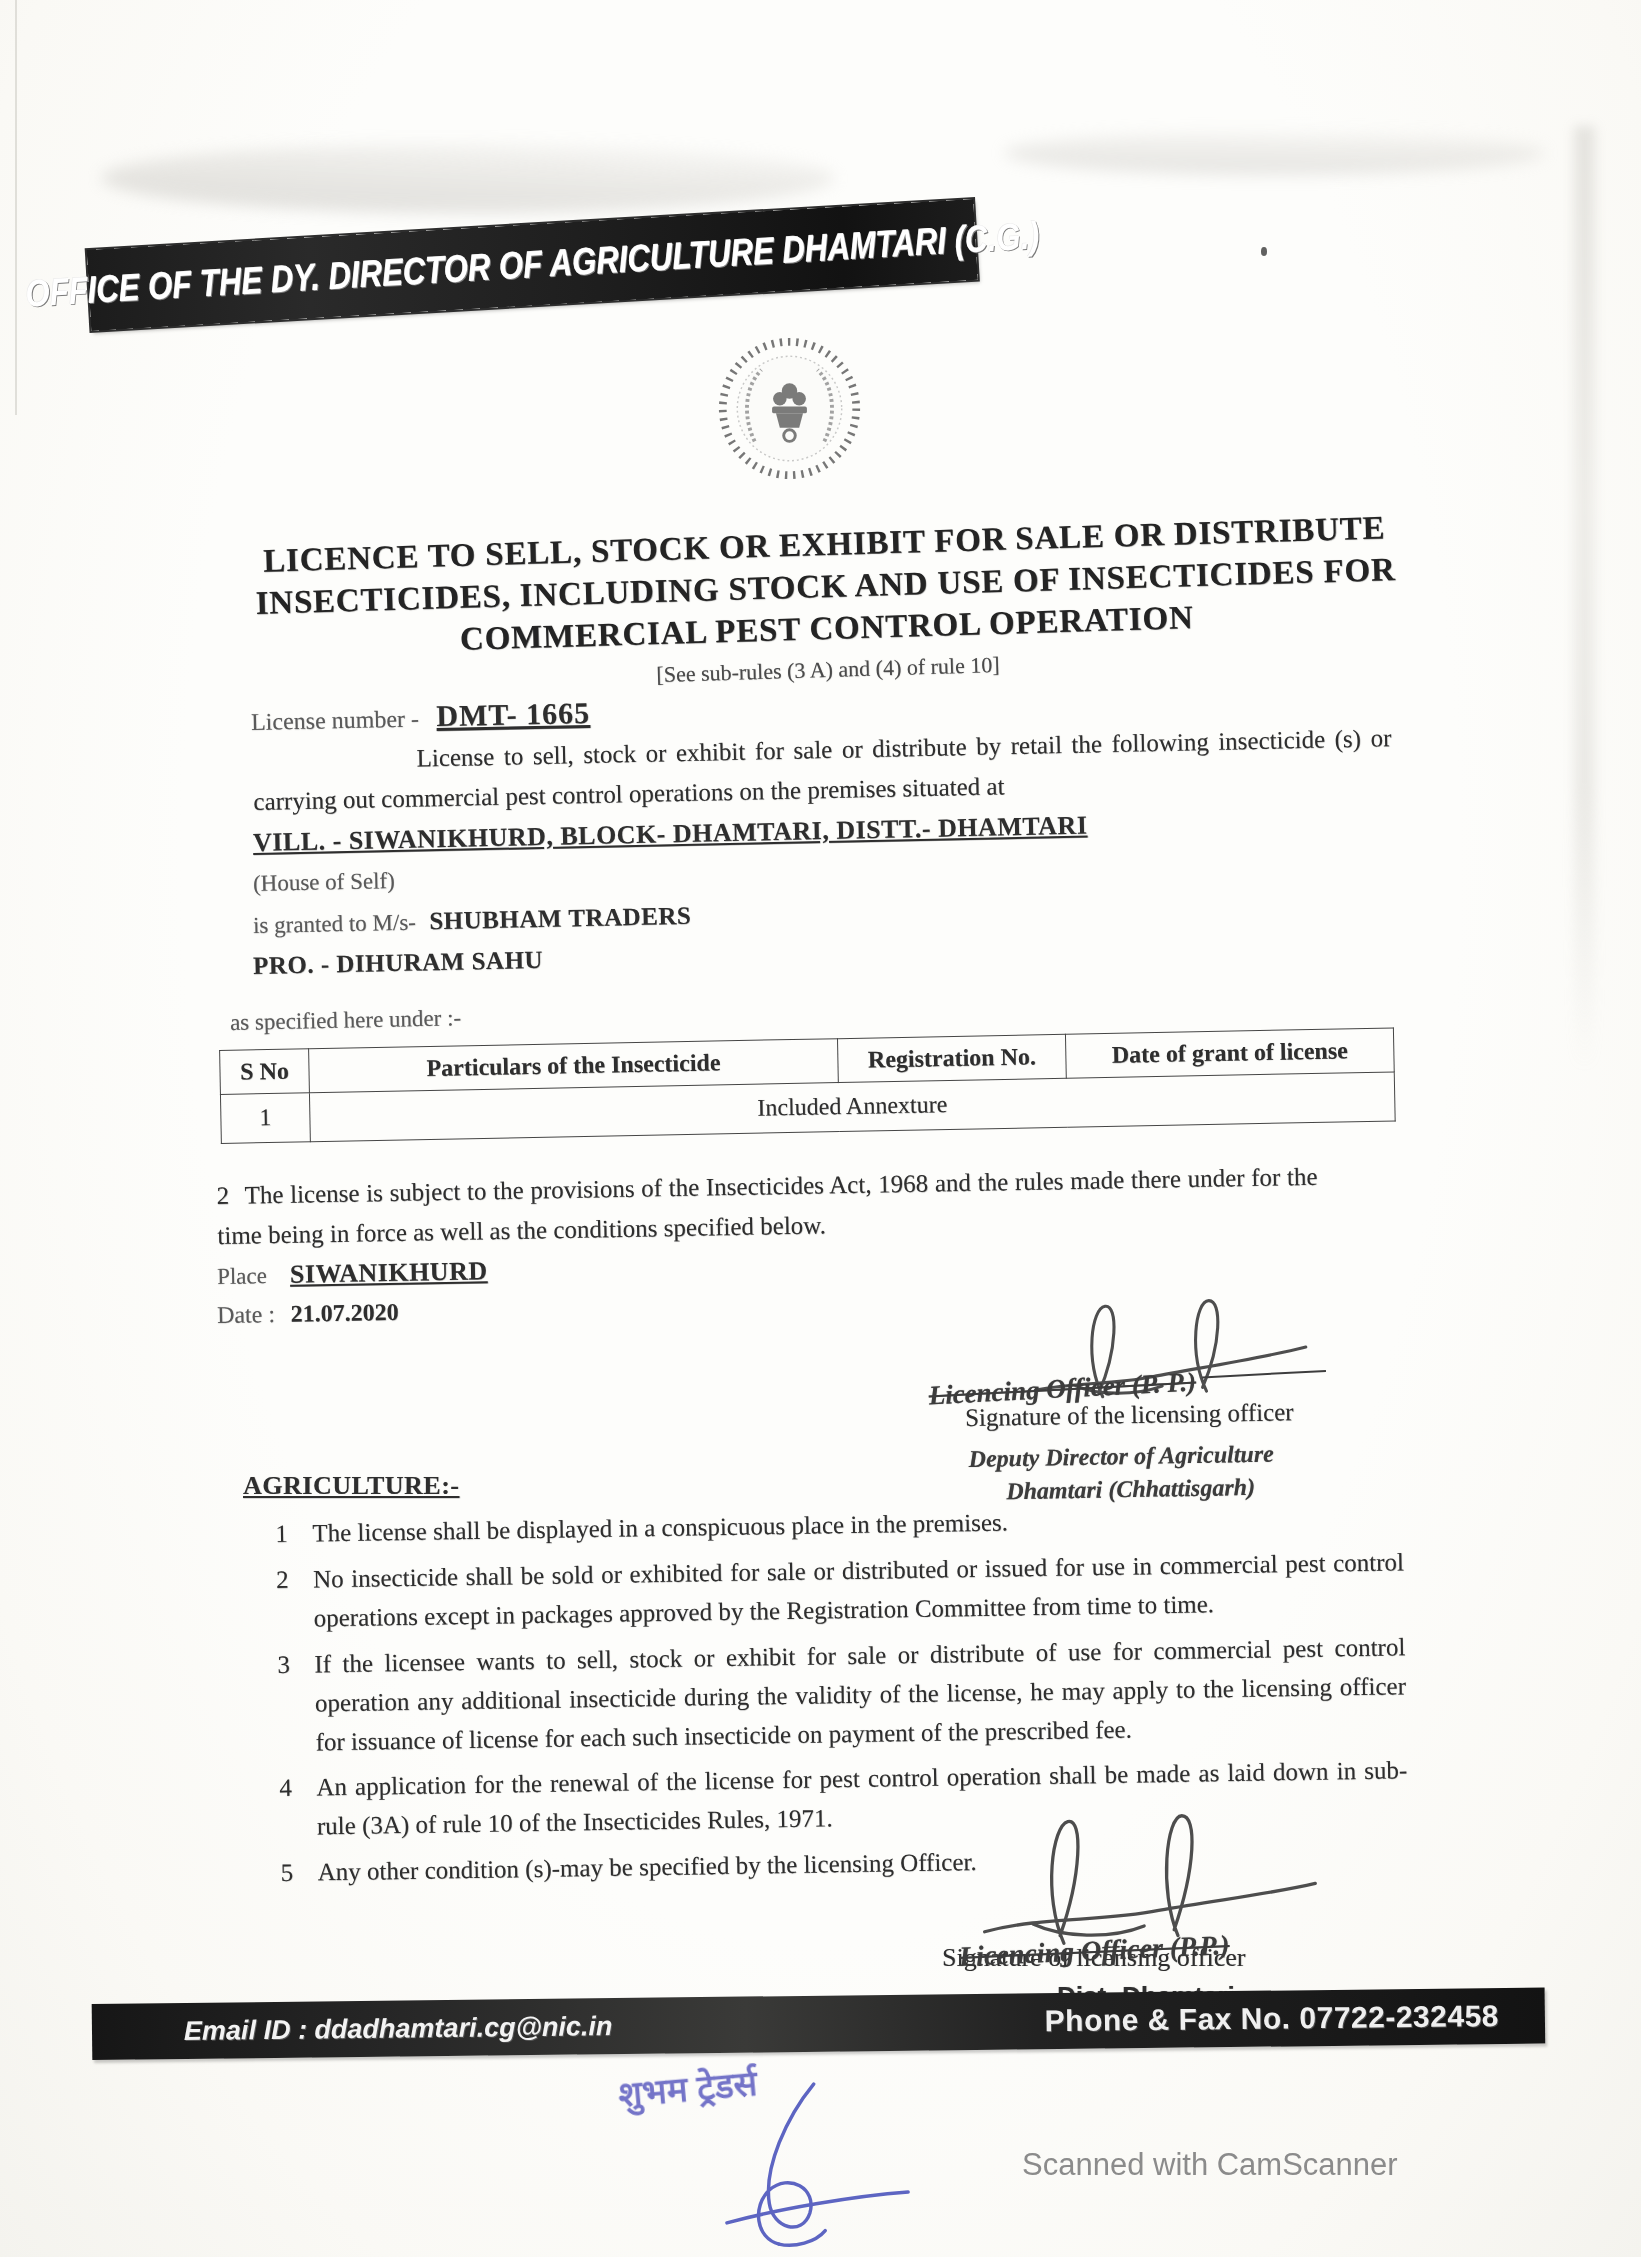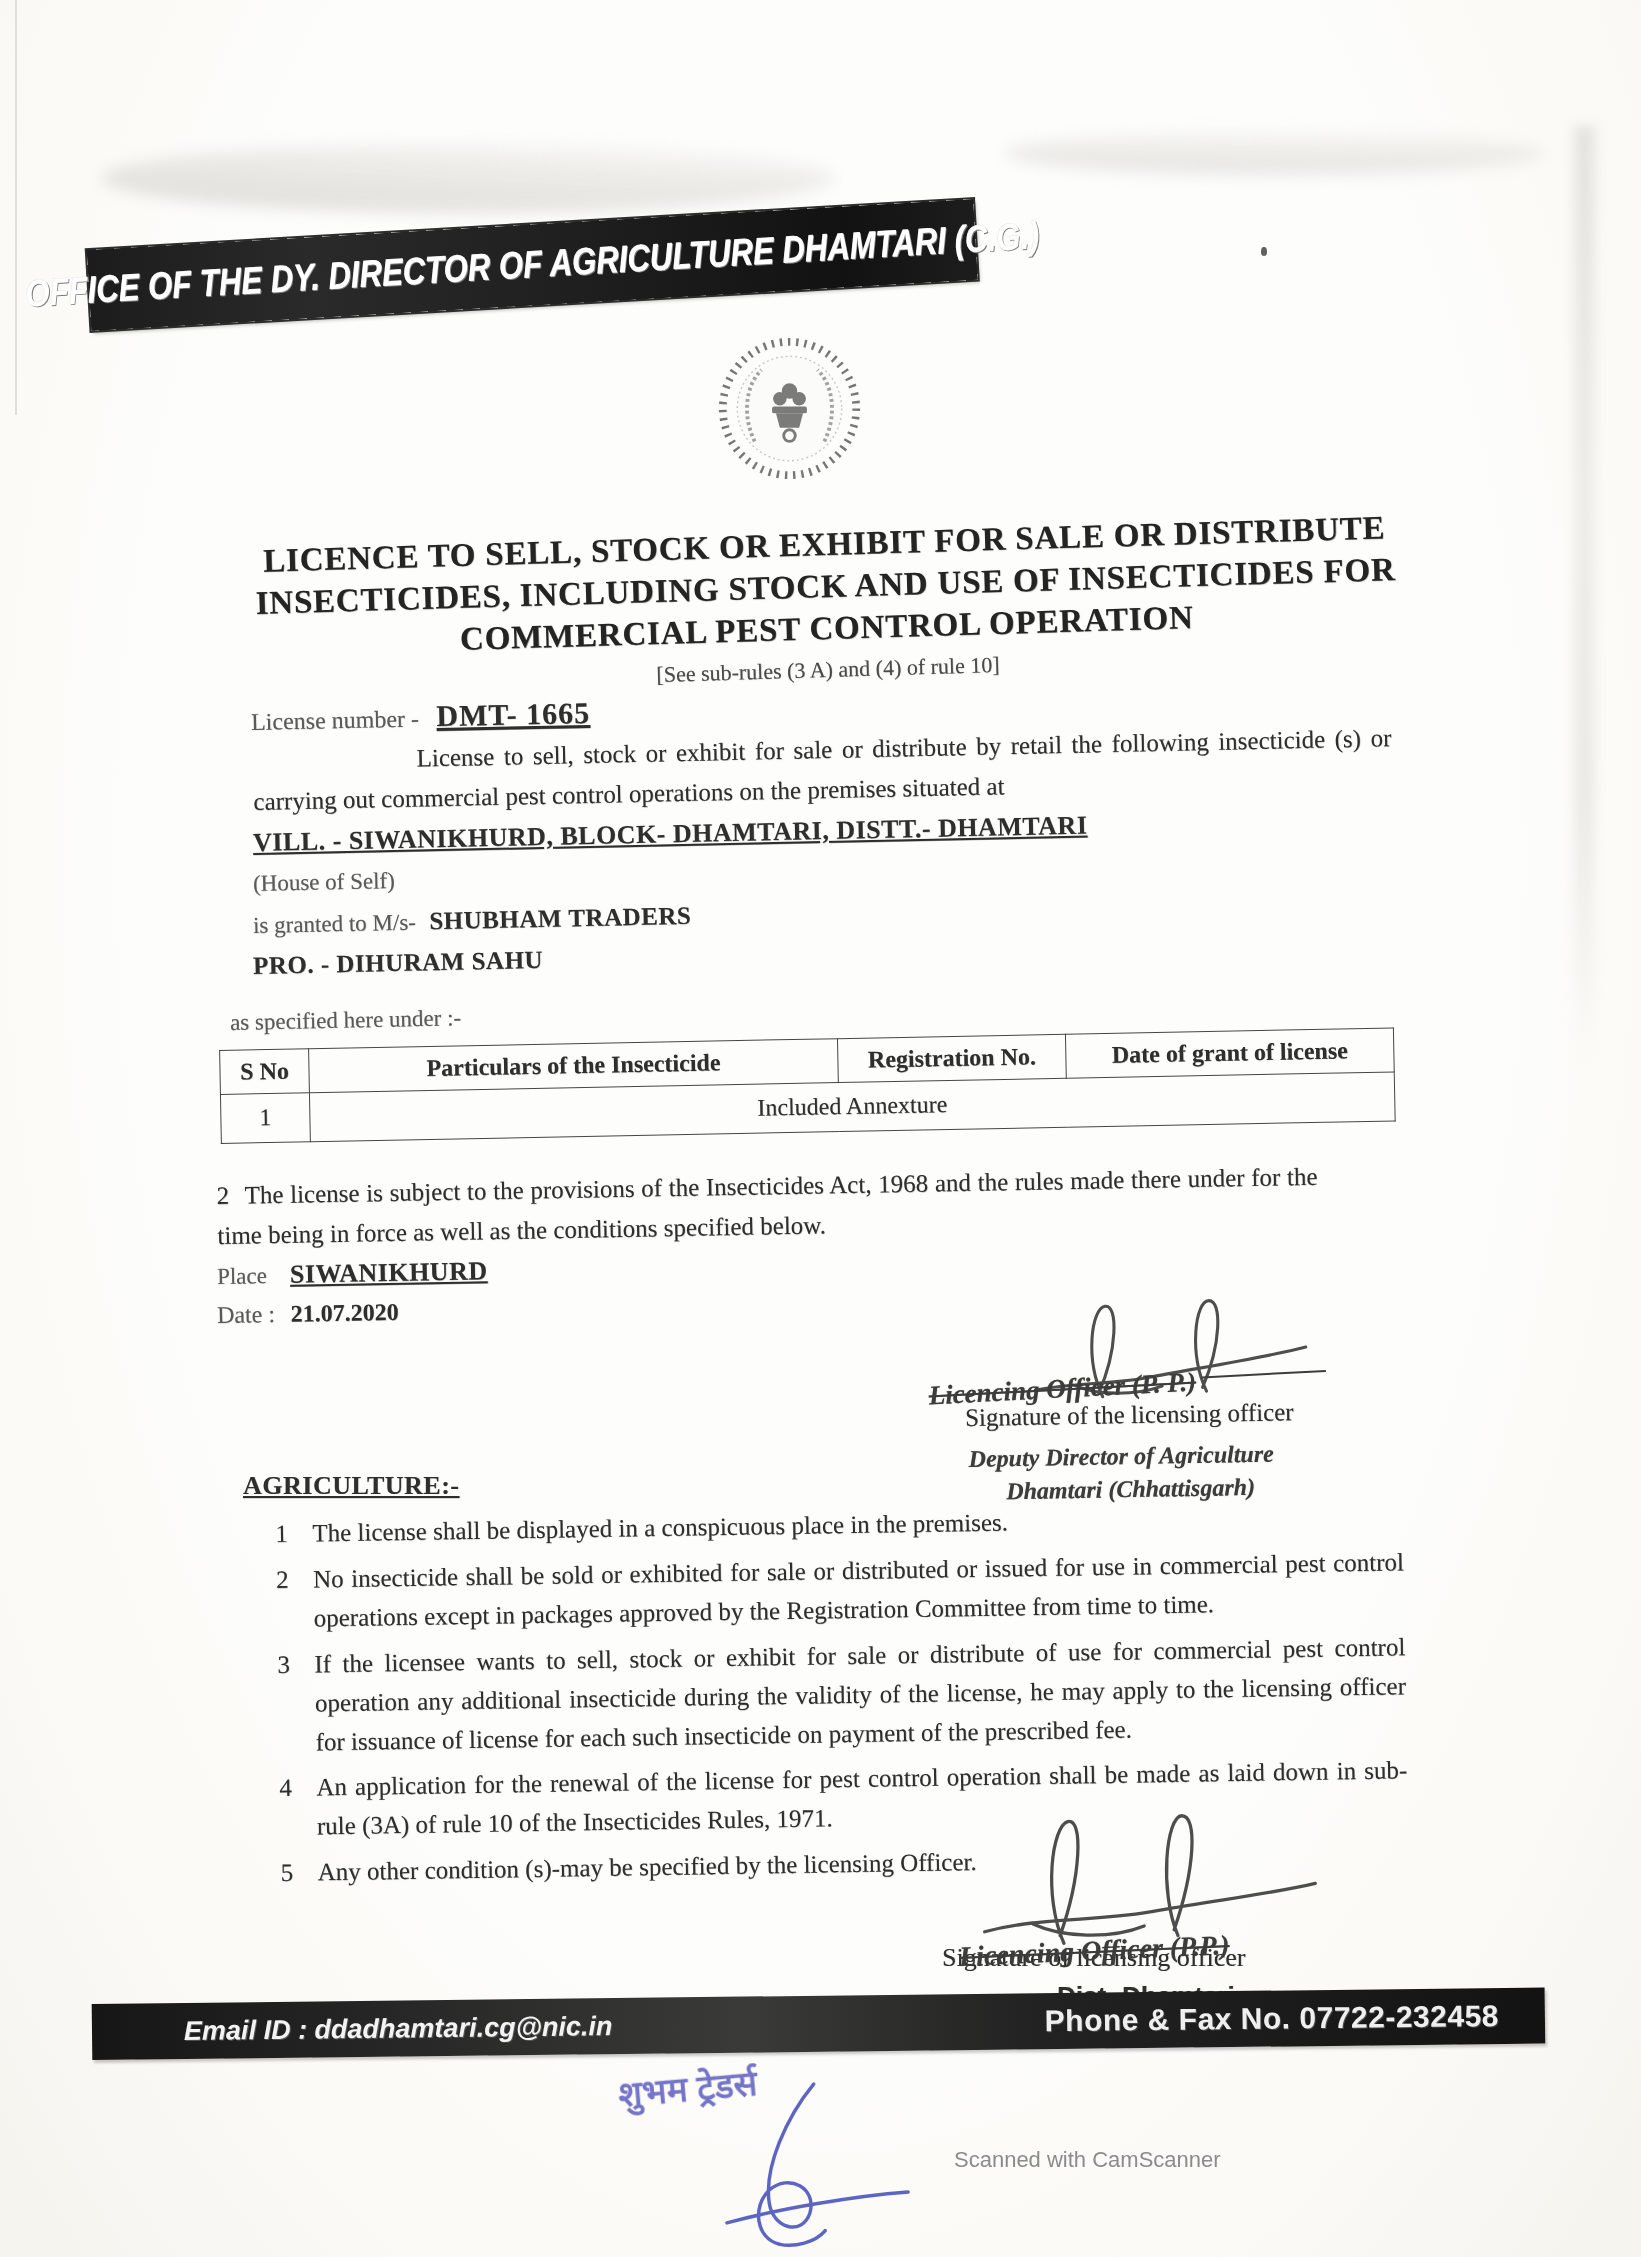--- a/index.html
+++ b/index.html
@@ -106,21 +106,21 @@
   }
   .footer-email{font-family:"Liberation Sans", sans-serif;font-weight:700;font-style:italic;
     font-size:27px;color:#f3f3f3;text-shadow:1px 1px 0 #555;}
   .footer-phone{font-family:"Liberation Sans", sans-serif;font-weight:700;
     font-size:30px;color:#efefef;letter-spacing:0.5px;text-shadow:1px 1px 0 #4a4a4a;}
 
   .hindi-stamp{left:618px;top:2064px;font-size:35px;font-weight:700;color:#5d5dc0;
     transform:rotate(-5deg);opacity:.85;filter:blur(0.4px);white-space:nowrap;
     font-family:"Liberation Sans", sans-serif;}
   .blue-sig{left:671px;top:2076px;}
-  .camscanner{left:954px;top:2147px;font-size:22px;color:#8b8b8b;
+  .camscanner{left:1022px;top:2147px;font-size:31px;color:#8b8b8b;
     font-family:"Liberation Sans", sans-serif;}
 
   
   .smudge{border-radius:50%;filter:blur(7.7px);}
   .smudge1{left:101px;top:143px;width:734px;height:70px;opacity:.45;
     background:linear-gradient(3deg, #b9b7b2, #d9d7d2 60%, transparent);}
   .smudge2{left:1004px;top:131px;width:541px;height:44px;opacity:.35;
     background:linear-gradient(1deg,#b5b3ae,#dcdad5 70%, transparent);}
   .streak-right{left:1574px;top:126px;width:21px;height:946px;opacity:.38;filter:blur(5.8px);
     background:linear-gradient(#c2c0ba, #d8d6d0 40%, #cfcdc7 70%, transparent);}

